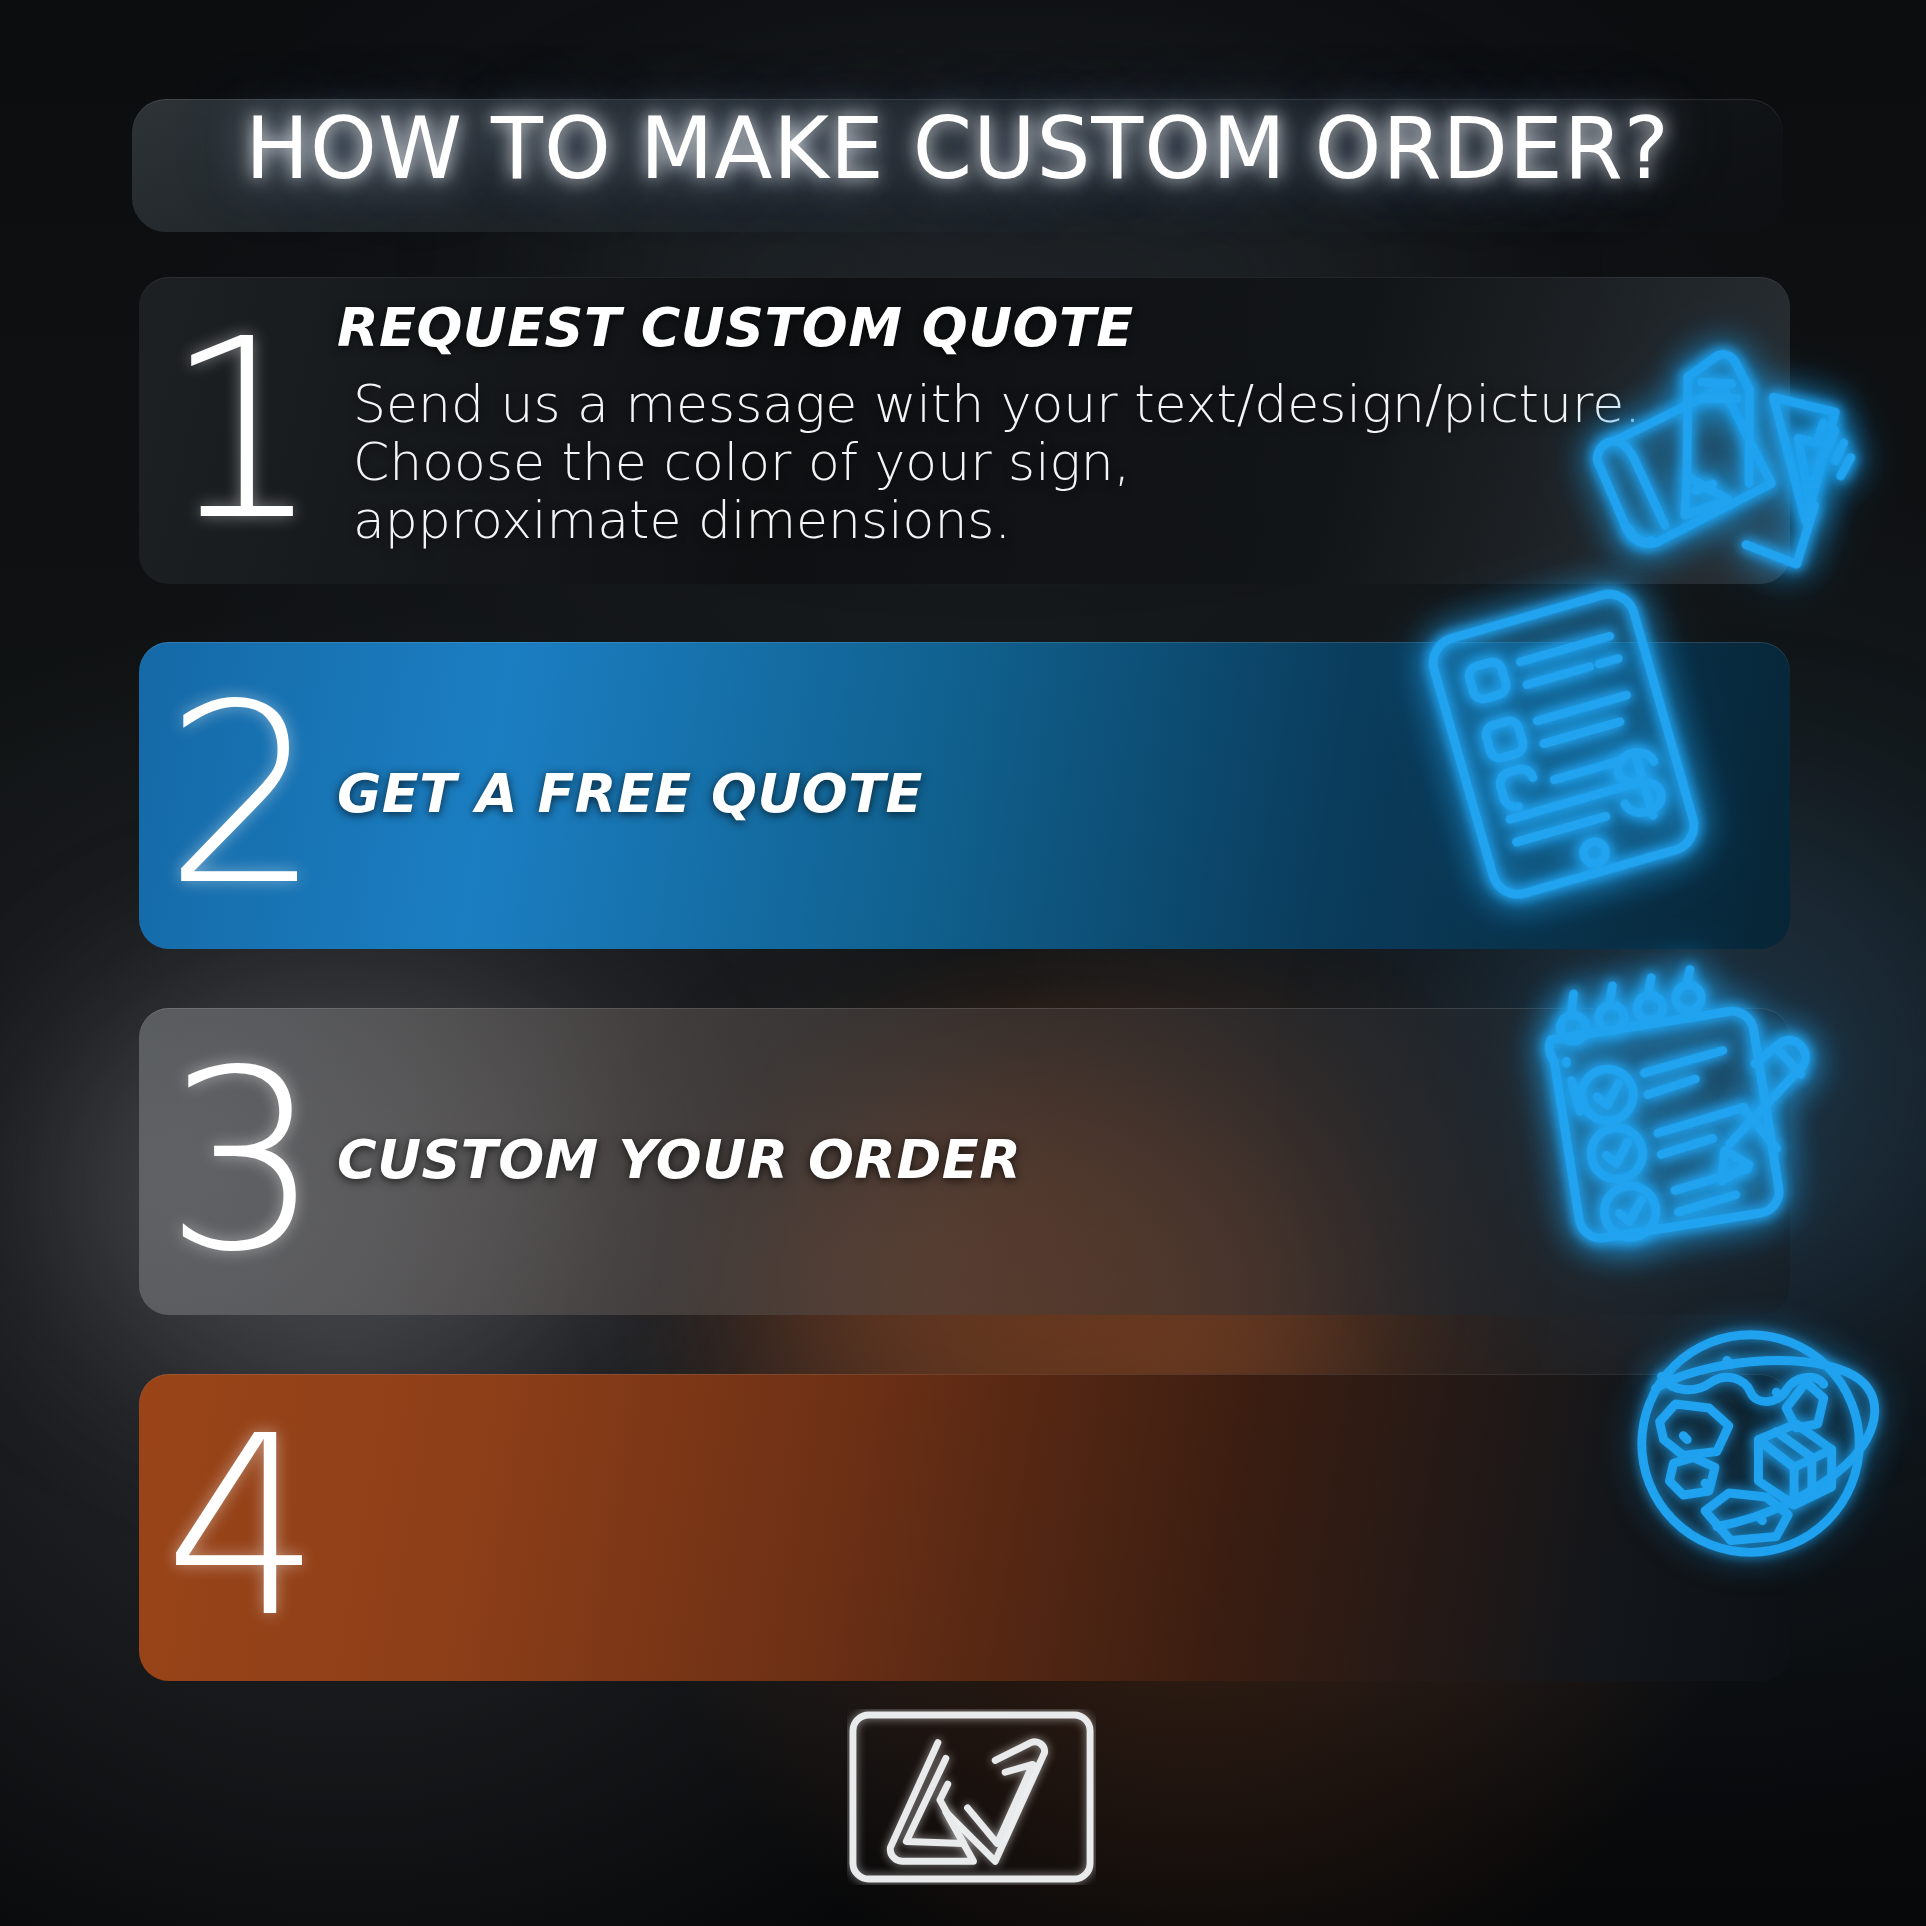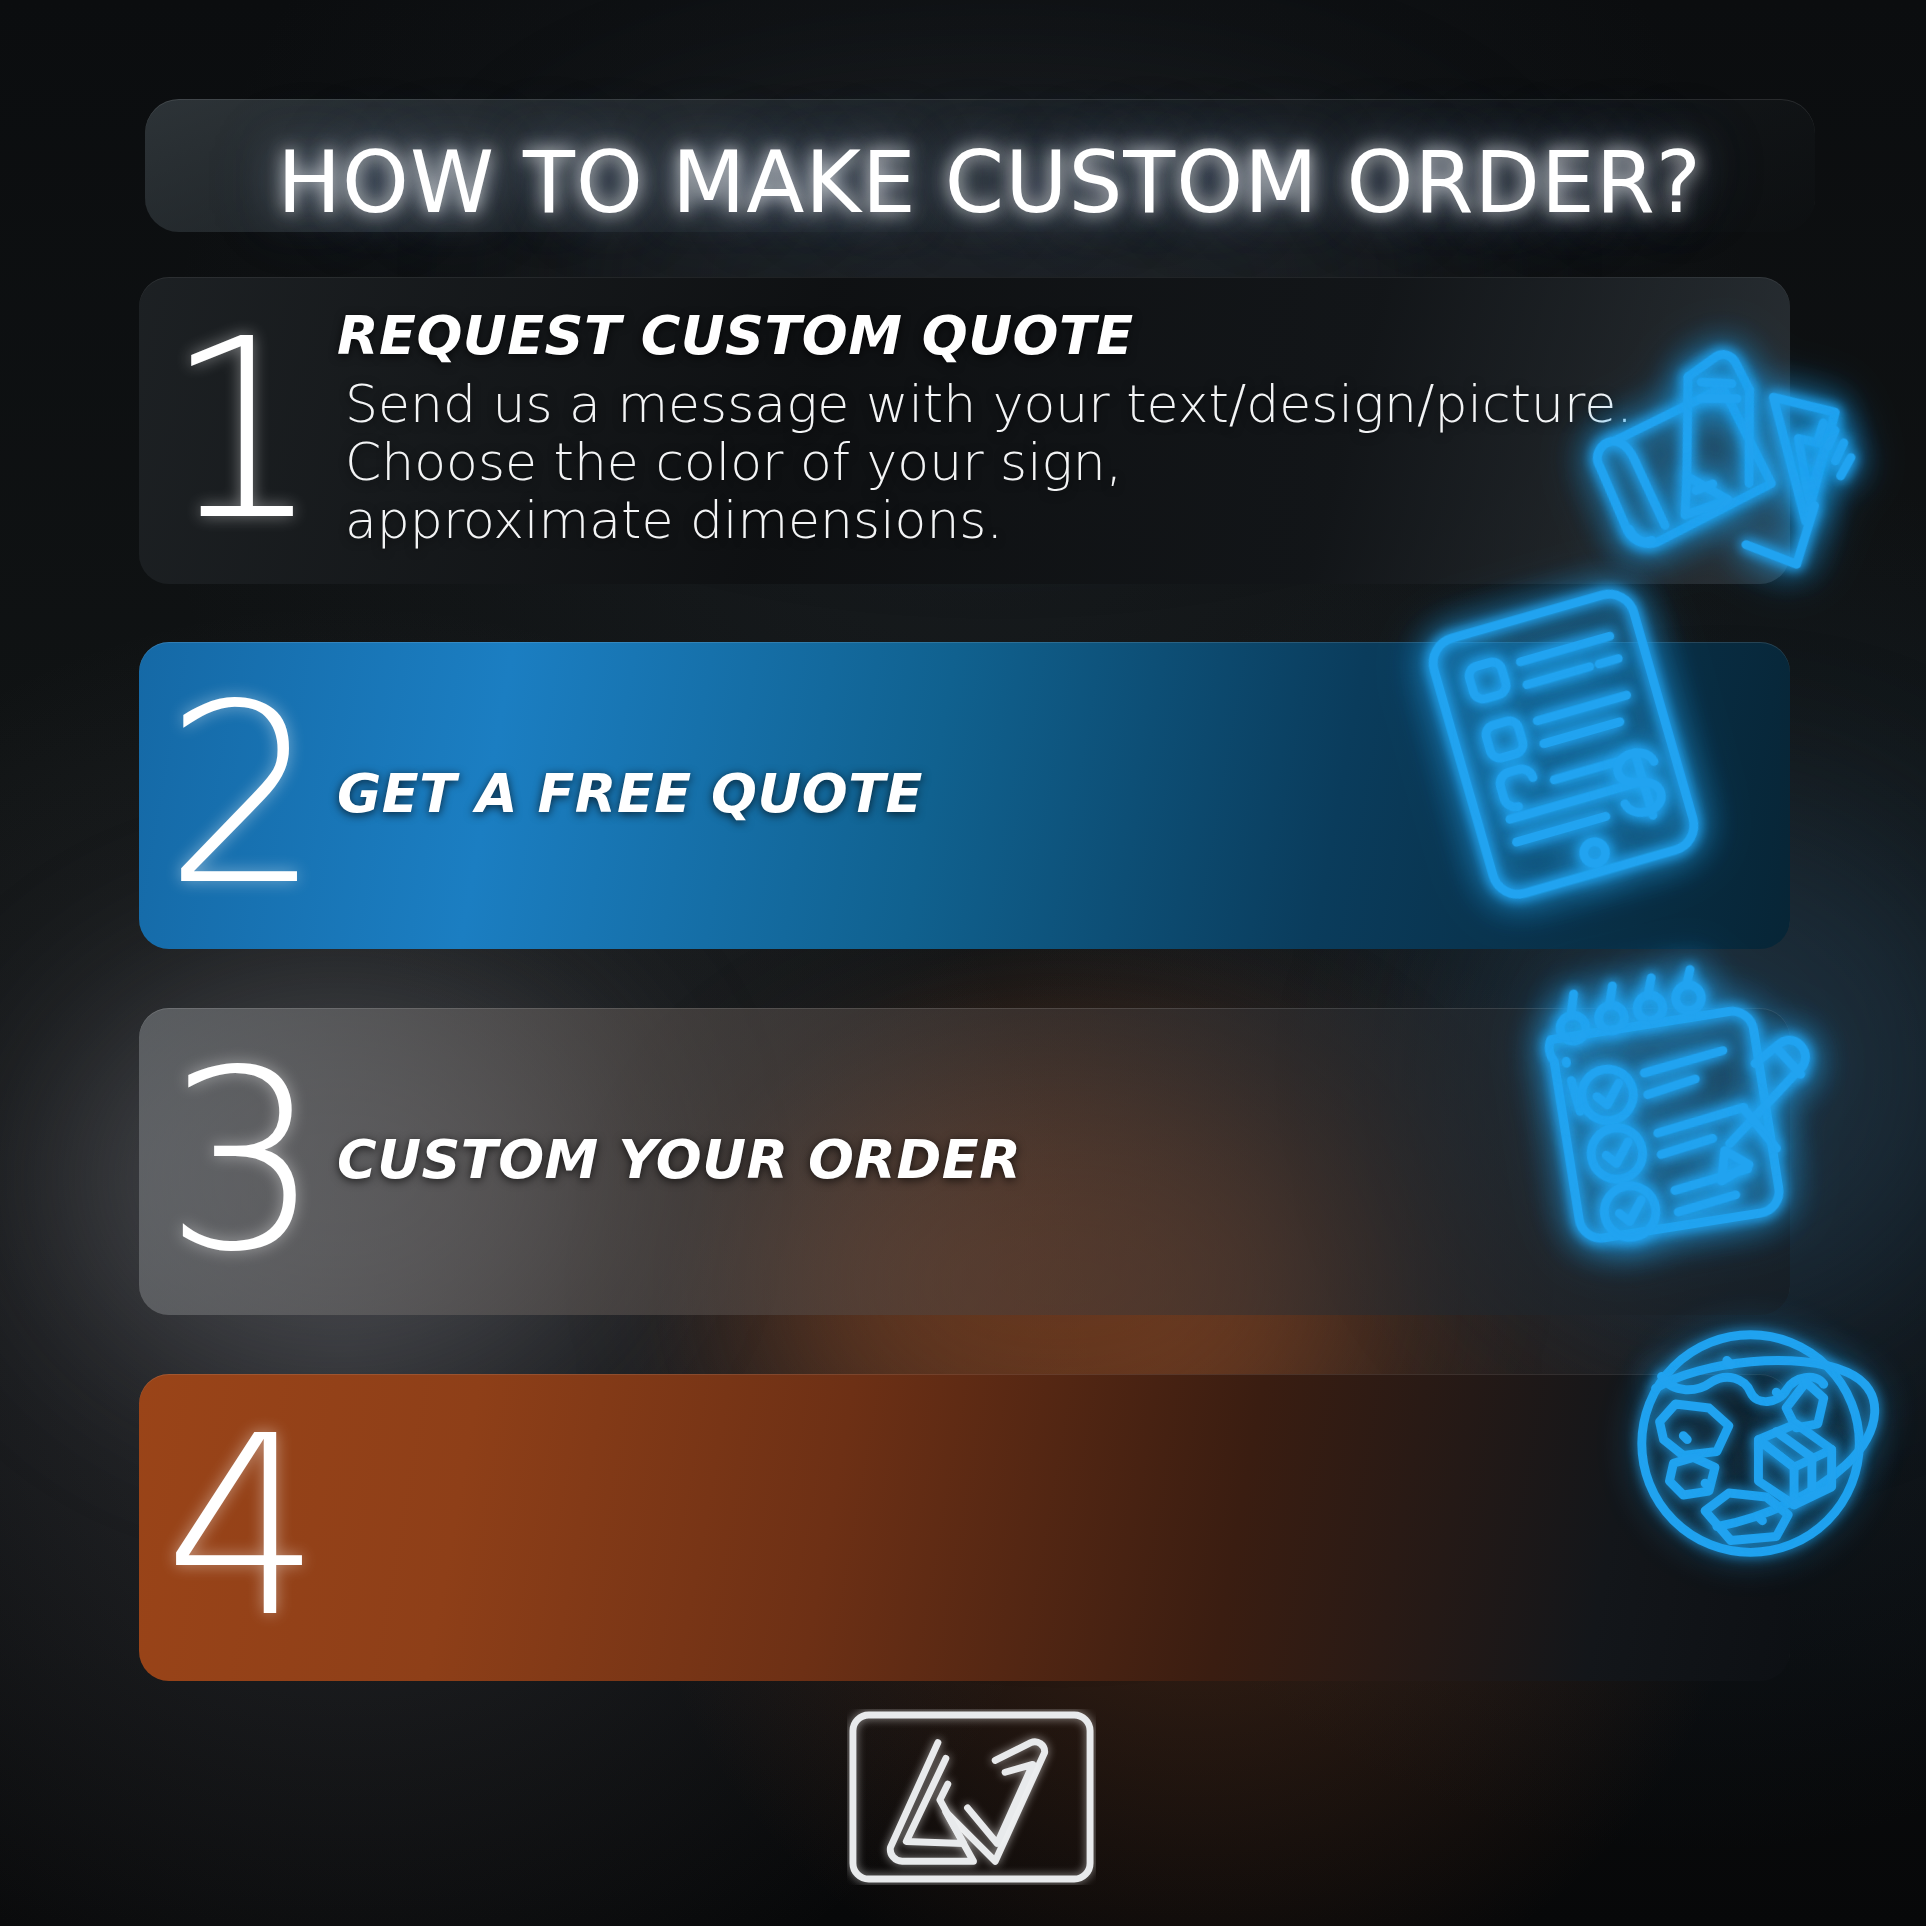--- a/index.html
+++ b/index.html
@@ -15,25 +15,25 @@
       radial-gradient(circle at 62% 76%, rgba(186,92,42,0.30) 0%, rgba(20,22,24,0) 30%),
       radial-gradient(circle at 88% 60%, rgba(40,70,95,0.28) 0%, rgba(12,14,16,0) 34%),
       radial-gradient(circle at 50% 22%, rgba(60,70,80,0.18) 0%, rgba(8,9,10,0) 45%),
       linear-gradient(180deg,#0b0d0f 0%, #101314 40%, #0c0e10 70%, #070809 100%);
   }
   
   .bgblob{position:absolute;border-radius:50%;filter:blur(89px);pointer-events:none;}
 
   
   .title-card{
-    position:absolute;left:145px;top:99px;width:1651px;height:133px;
+    position:absolute;left:132px;top:99px;width:1651px;height:133px;
     border-radius:34px;
     background:linear-gradient(160deg, rgba(72,82,88,0.55) 0%, rgba(38,45,50,0.45) 45%, rgba(14,17,19,0.35) 100%);
     box-shadow:inset 0 1px 0 rgba(255,255,255,0.10);
-    display:flex;align-items:flex-end;justify-content:center;padding-left:19px;
+    display:flex;align-items:flex-start;justify-content:center;
   }
   .title-text{
     font-size:85px;letter-spacing:1px;color:#ffffff;font-weight:400;
     font-family:"DejaVu Sans", sans-serif;
     text-shadow:0 0 18px rgba(255,255,255,0.85),0 0 42px rgba(200,220,255,0.55),0 0 79px rgba(120,170,230,0.35);
     white-space:nowrap;
   }
 
   
   .step{
@@ -49,21 +49,21 @@
   }
   .step .body{flex:1 1 auto;padding-right:20px;}
   .step h3{
     margin:0 0 4px 0;
     font-family:"DejaVu Sans", sans-serif;
     font-size:54px;font-weight:700;color:#ffffff;letter-spacing:0.5px;
     text-shadow:0 2px 10px rgba(0,0,0,0.7);
     font-style:italic;
   }
   .step p{
-    margin:8px;font-family:"DejaVu Sans", sans-serif;
+    margin:16px;font-family:"DejaVu Sans", sans-serif;
     font-size:52px;line-height:1.12;font-weight:300;color:#f3f4f5;
     text-shadow:0 2px 10px rgba(0,0,0,0.6);
     white-space:pre-line;
   }
 
   #step1{top:277px;height:307px;
     background:linear-gradient(105deg, rgba(30,34,37,0.92) 0%, rgba(14,16,18,0.96) 40%, rgba(18,21,24,0.92) 72%, rgba(52,60,66,0.72) 100%);
     box-shadow:inset 0 1px 0 rgba(255,255,255,0.07);}
   #step2{top:642px;height:307px;
     background:linear-gradient(100deg, #1569a6 0%, #1b7ec2 22%, #10618f 48%, #0a3c5c 72%, #072536 100%);

